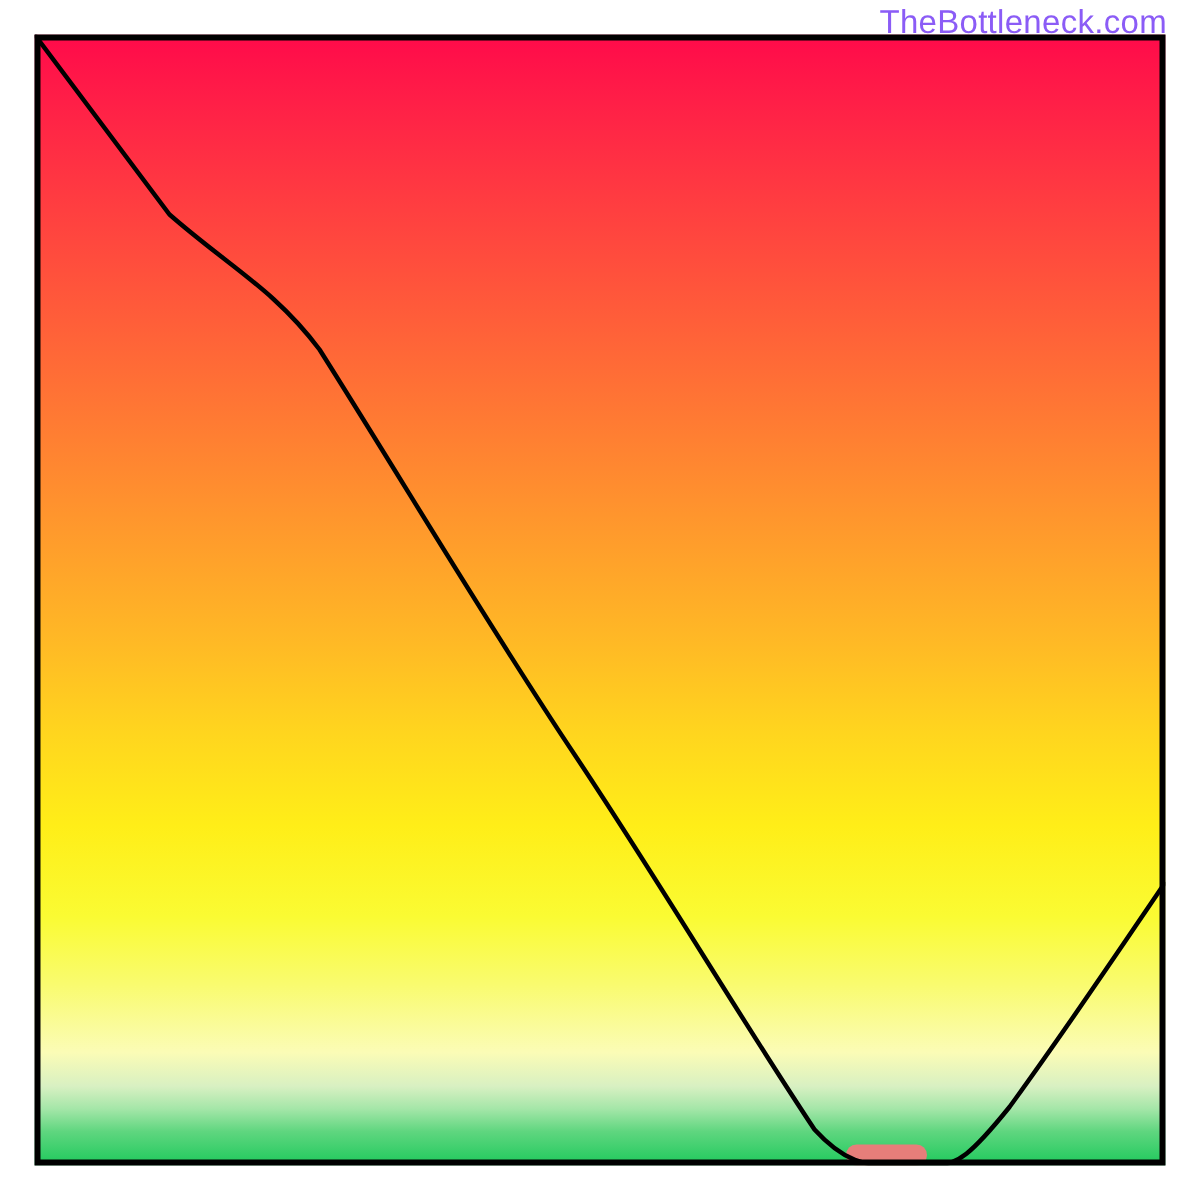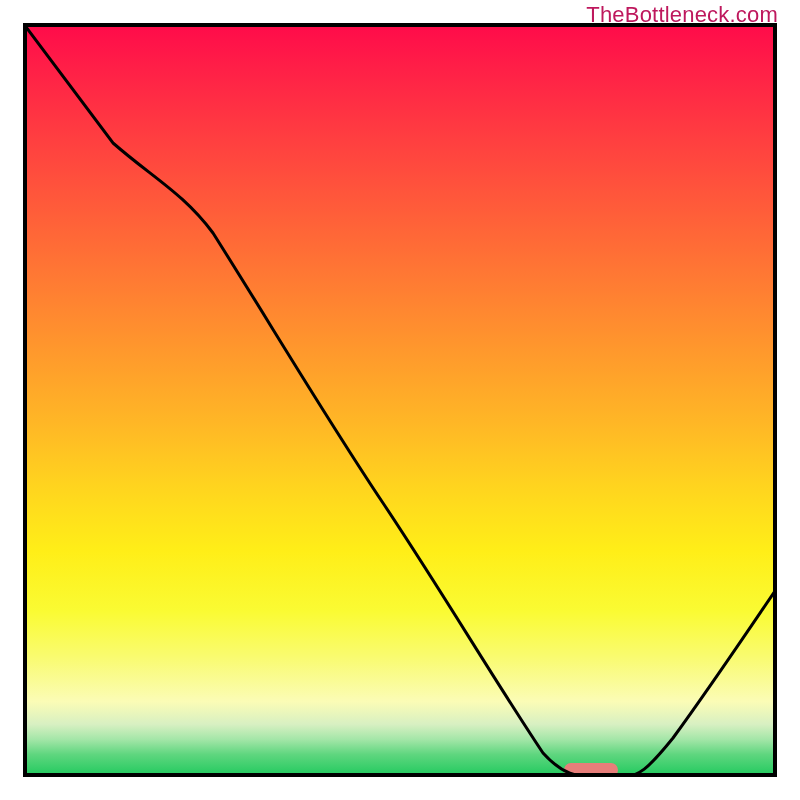--- a/index.html
+++ b/index.html
@@ -70,21 +70,21 @@
     width: 754px;
     height: 754px;
     box-sizing: border-box;
     border: 4px solid #000;
     pointer-events: none;
   }
   .watermark {
     position: absolute;
     top: 2px;
     right: 22px;
-    color: #be185d;
+    color: #8b5cf6;
     font-size: 22px;
     letter-spacing: 0.2px;
   }
 </style>
 </head>
 <body>
 
 <div class="stage">
   <div class="watermark">TheBottleneck.com</div>
 

